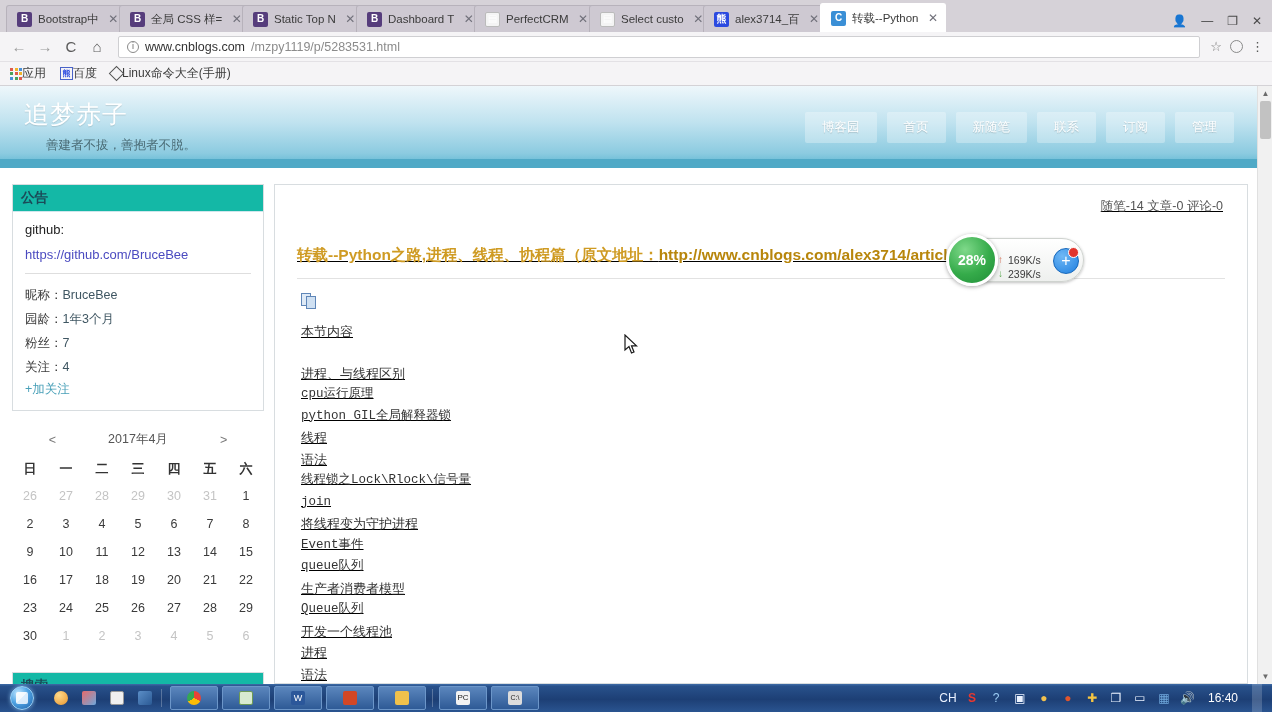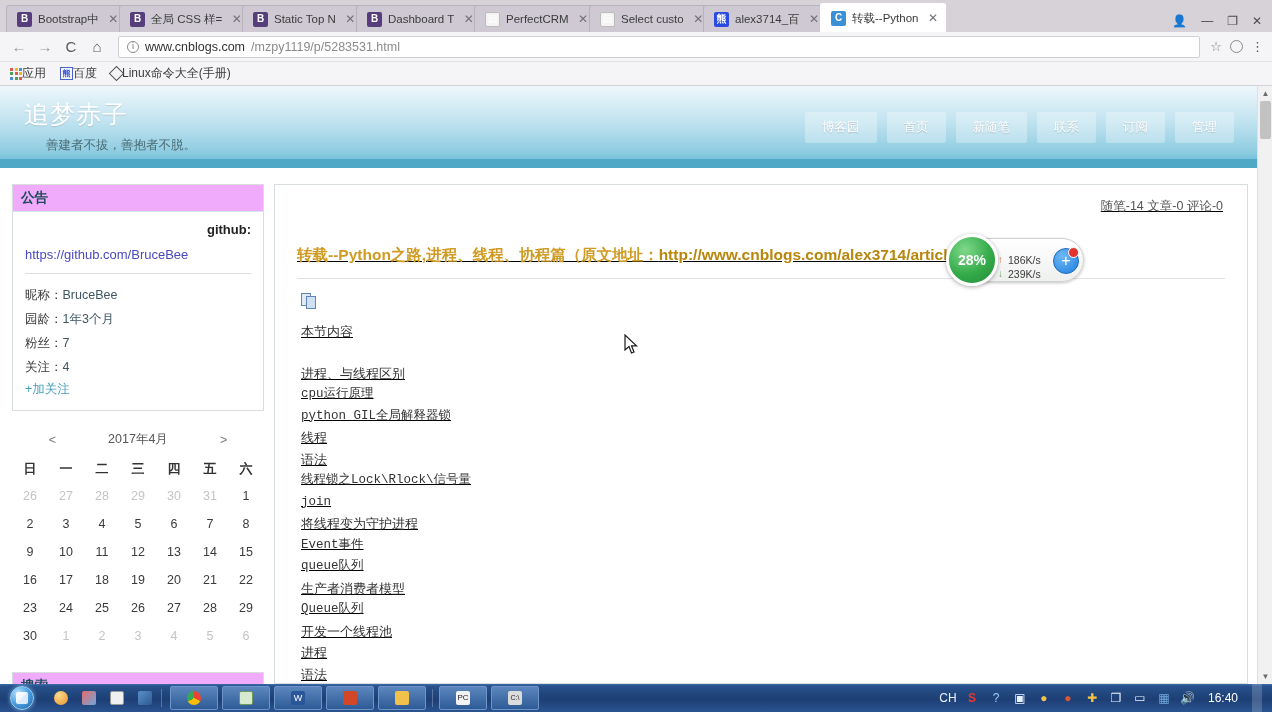--- a/index.html
+++ b/index.html
@@ -131,25 +131,25 @@
   }
   .plusbtn:after {
     content:""; position:absolute; right:-1px; top:-2px; width: 9px; height: 9px;
     border-radius: 50%; background:#e2342c; border: 1px solid #fff;
   }
 
   .pagebody { display: flex; padding: 16px 24px 0 12px; background: #fff; height: 516px; }
   .sidebar { width: 252px; flex: 0 0 252px; }
   .side-card { border: 1px solid #d8dde0; background: #fff; margin-bottom: 10px; }
   .side-head {
-    background: #f0abfc; color: #1b4a58; font-size: 13.5px; font-weight: bold;
+    background: #14b8a6; color: #1b4a58; font-size: 13.5px; font-weight: bold;
     padding: 4px 8px; border-bottom: 1px solid #cfe6ec;
   }
   .side-body { padding: 10px 12px 12px 12px; font-size: 12.5px; color: #444; }
-  .gh-label { font-weight: bold; color: #222; font-size: 13px; margin-bottom: 10px; text-align: right; }
+  .gh-label { font-weight: normal; color: #222; font-size: 13px; margin-bottom: 10px; }
   .gh-link { color: #4a4ac0; text-decoration: none; font-size: 13px; display: block;
     border-bottom: 1px solid #dedede; padding-bottom: 11px; margin-bottom: 9px; }
   .prof-line { color: #3f5662; line-height: 24px; font-size: 12.5px; }
   .prof-line b { font-weight: normal; color: #3b3b3b; }
   .followlink { color: #49a0b8; font-size: 12.5px; text-decoration: none; display:block; margin-top:2px;}
 
   .cal-card { border: none; margin: 18px 0 22px 0; }
   .cal-top { display: flex; align-items: center; justify-content: center; gap: 52px;
     font-size: 12.5px; color: #555; padding: 2px 0 8px 0; }
   .cal-top .arrow { color: #777; cursor: pointer; }
@@ -352,21 +352,21 @@
         <a>订阅</a>
         <a>管理</a>
       </div>
     </div>
 
     <div class="netwidget">
       <div class="gauge">28%</div>
       <div class="speeds">
         <div>
             <span class="arw-up">↑</span>
-            <span>186K/s</span>
+            <span>169K/s</span>
           </div>
         <div>
             <span class="arw-dn">↓</span>
             <span>239K/s</span>
           </div>
       </div>
       <div class="plusbtn">+</div>
     </div>
 
     <div class="pagebody">

